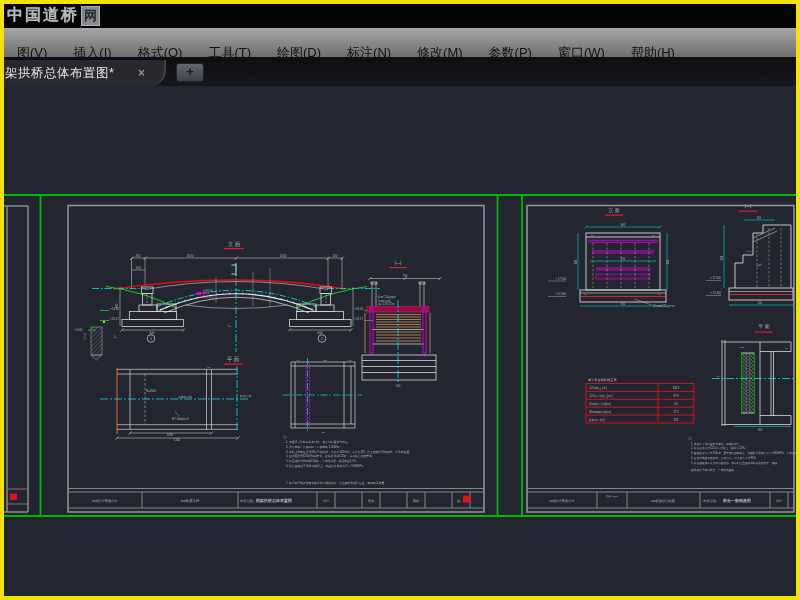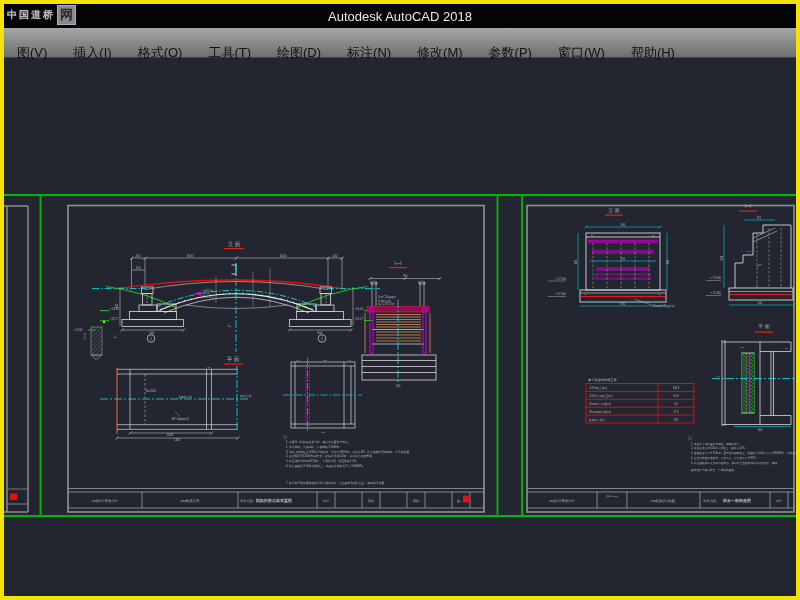--- a/index.html
+++ b/index.html
@@ -4,21 +4,21 @@
 <style>
   html,body{margin:0;padding:0;background:#555;}
   .frame{position:relative;width:800px;height:600px;box-sizing:border-box;
          border:4px solid #f2e400;background:#232630;overflow:hidden;
          font-family:"Liberation Sans",sans-serif;}
   
   .titlebar{position:absolute;left:0;top:0;width:792px;height:24px;background:#040404;
             display:flex;align-items:center;justify-content:center;gap:26px;}
   .titlebar .t{color:#e9e9e9;font-size:13px;white-space:nowrap;}
   .logo{position:absolute;left:3px;top:1px;display:flex;align-items:center;opacity:.88;}
-  .logo .lg{color:#cdd0d5;font-size:10px;font-weight:bold;letter-spacing:2px;
+  .logo .lg{color:#cdd0d5;font-size:16px;font-weight:bold;letter-spacing:2px;
             text-shadow:0 0 1px #777;}
   .logo .lgbox{color:#cdd0d5;font-size:13px;font-weight:bold;border:1.5px solid #c4c7cc;
                padding:0 2px;margin-left:2px;background:#9a9da3;color:#2e2f33;}
   
   .menubar{position:absolute;left:0;top:24px;width:792px;height:29px;
            background:linear-gradient(#a6a6a6,#6e6e6e);border-bottom:1px solid #454545;
            display:flex;align-items:center;}
   .menu-item{color:#101010;font-size:13px;padding:0 13px;white-space:nowrap;cursor:default;margin-top:20px;}
   
   .tabbar{position:absolute;left:0;top:53px;width:792px;height:29px;
@@ -41,36 +41,42 @@
 </head>
 <body>
 
 <div class="frame">
 
   <div class="titlebar">
     <div class="logo">
       <span class="lg">中国道桥</span>
       <span class="lgbox">网</span>
     </div>
-    <span class="t">Autodesk AutoCAD 2018</span>
   </div>
 
   <div class="menubar">
     <span class="menu-item">图(V)</span>
     <span class="menu-item">插入(I)</span>
     <span class="menu-item">格式(O)</span>
     <span class="menu-item">工具(T)</span>
     <span class="menu-item">绘图(D)</span>
     <span class="menu-item">标注(N)</span>
     <span class="menu-item">修改(M)</span>
     <span class="menu-item">参数(P)</span>
     <span class="menu-item">窗口(W)</span>
     <span class="menu-item">帮助(H)</span>
   </div>
 
+  <div class="tabbar">
+    <div class="tab-active">
+      <span class="tab-label">架拱桥总体布置图*</span>
+      <span class="tab-close">×</span>
+    </div>
+    <div class="tab-new">+</div>
+  </div>
 
   <div class="canvas">
     <svg width="792" height="510" viewBox="4 86 792 510">
       <defs>
         <pattern id="hatchGray" width="3" height="3" patternUnits="userSpaceOnUse" patternTransform="rotate(45)">
           <line x1="0" y1="0" x2="0" y2="3" stroke="#8f8f8f" stroke-width="0.7"></line>
         </pattern>
         <pattern id="hatchGreen" width="2.6" height="2.6" patternUnits="userSpaceOnUse" patternTransform="rotate(45)">
           <line x1="0" y1="0" x2="0" y2="2.6" stroke="#2bbb2b" stroke-width="0.55"></line>
           <line x1="0" y1="1.3" x2="2.6" y2="1.3" stroke="#2bbb2b" stroke-width="0.55"></line>

